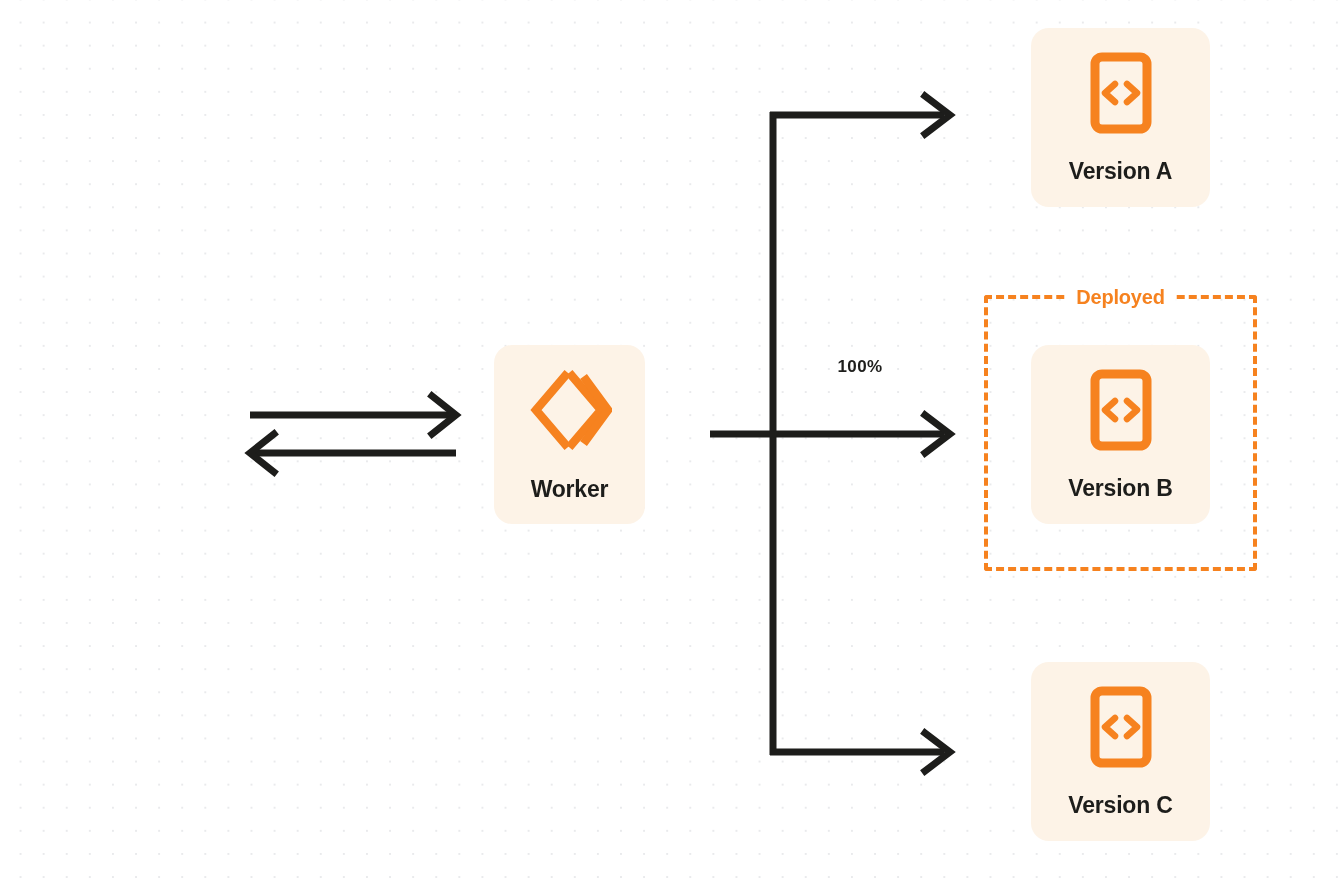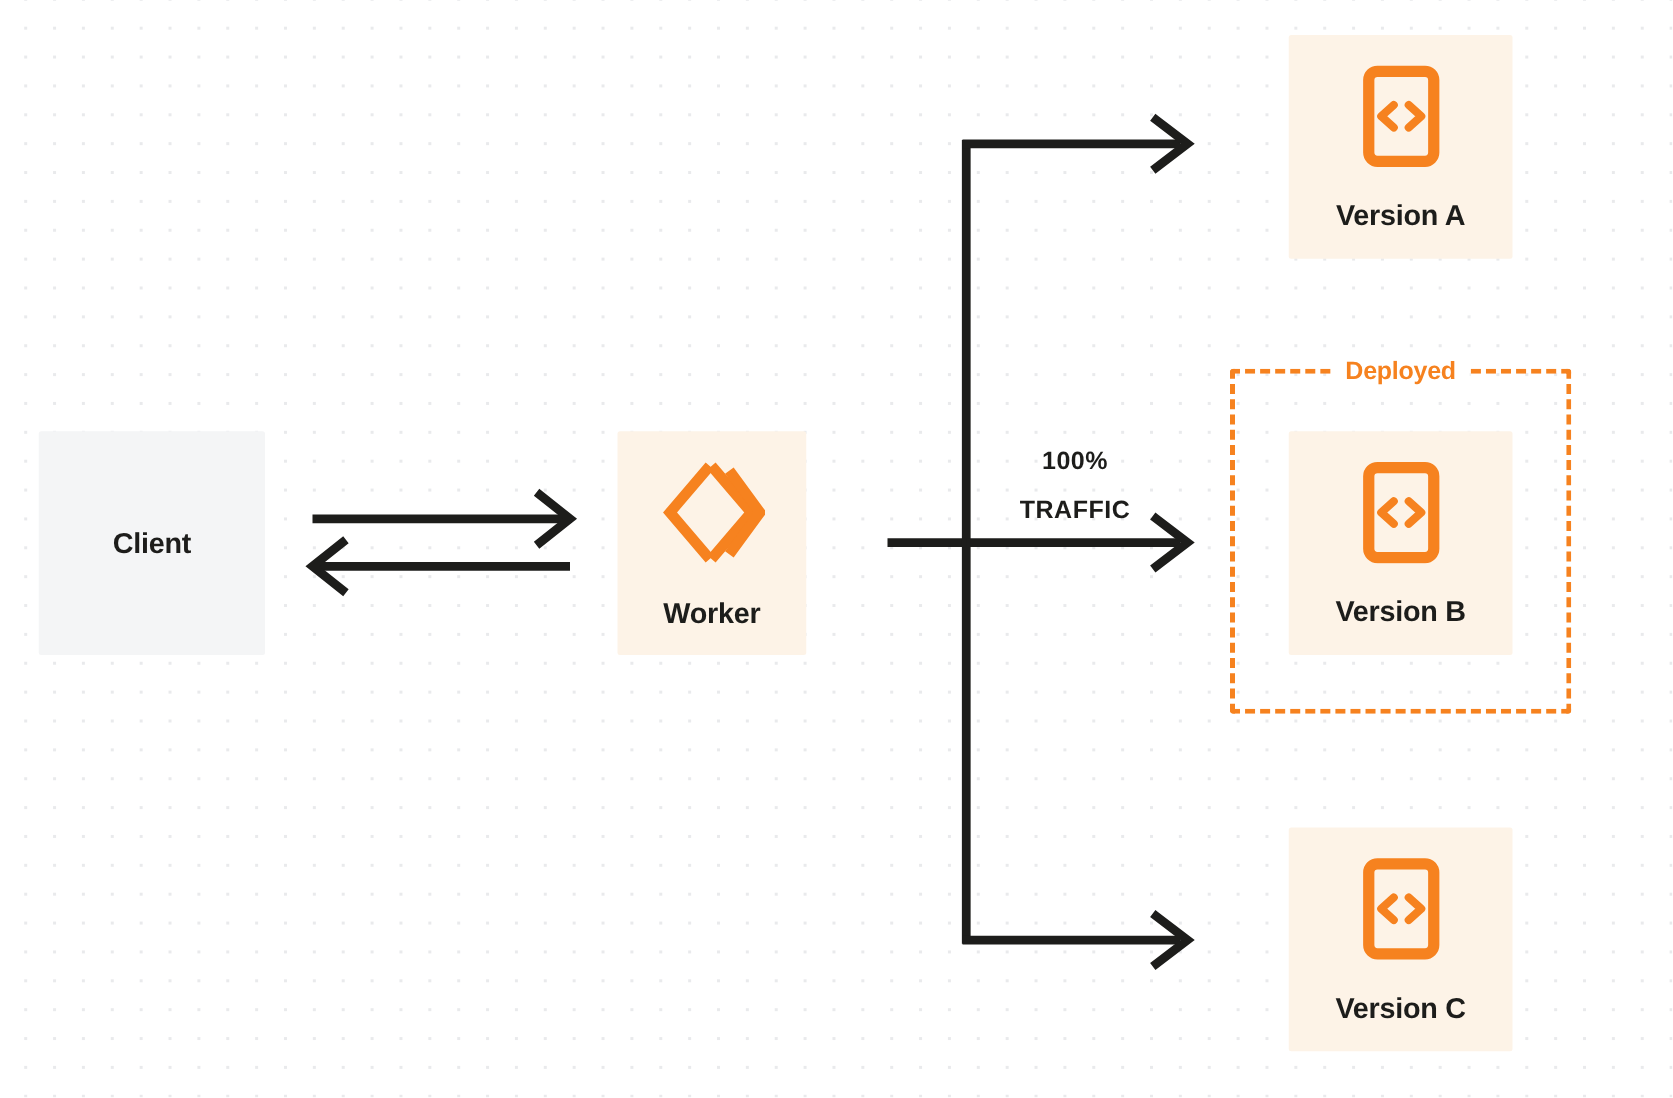--- a/index.html
+++ b/index.html
@@ -15,21 +15,21 @@
     background-color: #ffffff;
     background-image: radial-gradient(circle, #e9eaec 1.3px, transparent 1.4px);
     background-size: 23.1px 23.1px;
     background-position: 9px 11px;
     font-family: "Liberation Sans", "DejaVu Sans", sans-serif;
   }
 
   
   .node {
     position: absolute;
-    border-radius: 2px;
+    border-radius: 18px;
     display: flex;
     flex-direction: column;
     align-items: center;
     justify-content: center;
     box-sizing: border-box;
   }
   .node-label {
     font-size: 23px;
     font-weight: 700;
     color: #1d1d1b;
@@ -91,21 +91,21 @@
     width: 1338px; height: 878px;
     pointer-events: none;
   }
 
   
   #traffic-label {
     position: absolute;
     left: 786px; top: 350px;
     width: 148px;
     text-align: center;
-    font-size: 20px;
+    font-size: 17px;
     font-weight: 700;
     color: #1d1d1b;
     letter-spacing: 0.4px;
     line-height: 1.95;
   }
   #traffic-label div { white-space: nowrap; }
 </style>
 </head>
 <body>
 
@@ -131,26 +131,22 @@
       <line x1="773" y1="434" x2="944" y2="434"></line>
       <polyline points="925,415 950,434 925,453" stroke-linecap="square"></polyline>
 
       <line x1="770" y1="752" x2="944" y2="752"></line>
       <polyline points="925,733 950,752 925,771" stroke-linecap="square"></polyline>
     </g>
   </svg>
 
   <div id="traffic-label">
     <div>100%</div>
-    <div>TRAFFIC</div>
-  </div>
-
-  <div class="node" id="client-node">
-    <span class="node-label">Client</span>
-  </div>
+  </div>
+
 
   <div class="node" id="worker-node">
     <span>
       <svg width="84" height="84" viewBox="0 0 84 84" fill="none">
         <g stroke="#f6821f" stroke-width="8.5" fill="none" stroke-linecap="square" stroke-linejoin="miter">
           <polyline points="37,8 8,42 37,76"></polyline>
           <polyline points="44,8 73,42 44,76"></polyline>
           <polyline points="58,8 80,42 58,76" opacity="0"></polyline>
         </g>
         <g stroke="#f6821f" stroke-width="8.5" fill="none" stroke-linecap="square" stroke-linejoin="miter">

